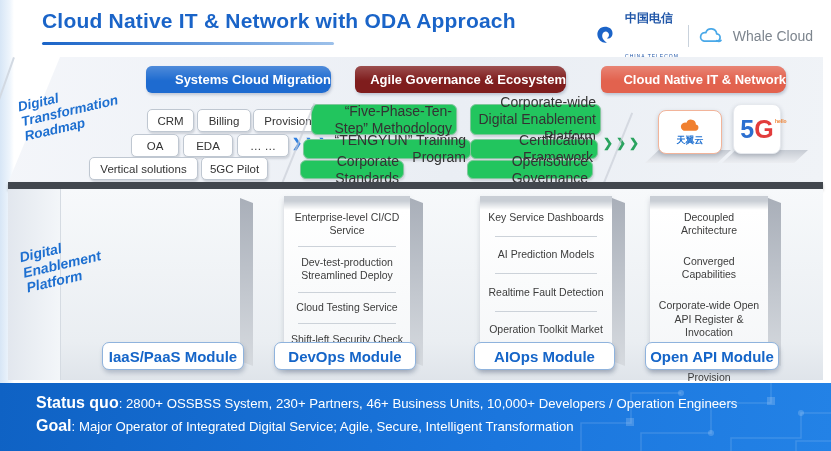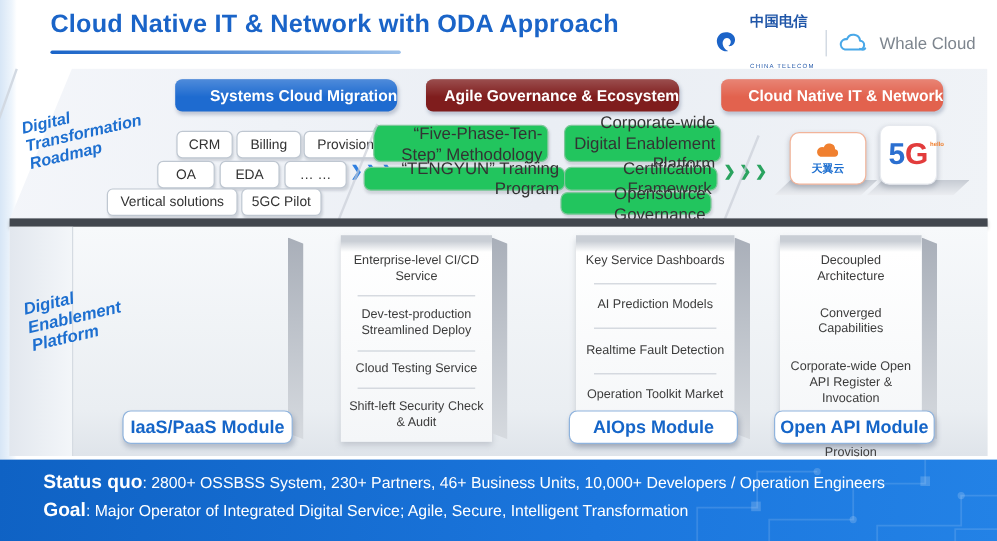--- a/index.html
+++ b/index.html
@@ -144,20 +144,21 @@
   <div class="abs wbox" style="left:131px;top:134px;width:46px;">OA</div>
   <div class="abs wbox" style="left:183px;top:134px;width:48px;">EDA</div>
   <div class="abs wbox" style="left:237px;top:134px;width:50px;">… …</div>
   <div class="abs wbox" style="left:89px;top:157px;width:107px;">Vertical solutions</div>
   <div class="abs wbox" style="left:201px;top:157px;width:65px;">5GC Pilot</div>
 
   <div class="abs chevrons" style="left:292px;top:136px;color:#2f7fe0;">❯❯❯</div>
 
   <div class="abs gbox" style="left:311px;top:104px;width:146px;height:31px;">“Five-Phase-Ten-Step”  Methodology</div>
   <div class="abs gbox" style="left:303px;top:139px;width:168px;height:20px;">“TENGYUN” Training Program</div>
+  <div class="abs gbox" style="left:300px;top:160px;width:104px;height:19px;">Corporate Standards</div>
 
   <div class="abs gbox" style="left:470px;top:104px;width:131px;height:31px;">Corporate-wide Digital Enablement Platform</div>
   <div class="abs gbox" style="left:470px;top:139px;width:128px;height:20px;">Certification Framework</div>
   <div class="abs gbox" style="left:467px;top:160px;width:126px;height:19px;">Opensource Governance</div>
 
   <div class="abs chevrons" style="left:603px;top:136px;color:#2aa35f;">❯❯❯</div>
 
   <div class="abs seam" style="left:297px;top:100px;height:88px;"></div>
   <div class="abs seam" style="left:617px;top:110px;height:76px;"></div>
 
@@ -191,20 +192,21 @@
   <div class="abs pillar" style="left:284px;width:126px;">
     <div class="pitem">Enterprise-level CI/CD Service</div>
     <div class="psep"></div>
     <div class="pitem">Dev-test-production Streamlined Deploy</div>
     <div class="psep"></div>
     <div class="pitem">Cloud Testing Service</div>
     <div class="psep"></div>
     <div class="pitem">Shift-left Security Check &amp; Audit</div>
   </div>
   <div class="abs pillar-face" style="left:410px;"></div>
+  <div class="abs module-label" style="left:274px;width:140px;">DevOps Module</div>
 
   <div class="abs pillar" style="left:480px;width:132px;">
     <div class="pitem">Key Service Dashboards</div>
     <div class="psep" style="margin:10px auto;"></div>
     <div class="pitem">AI Prediction Models</div>
     <div class="psep" style="margin:10px auto;"></div>
     <div class="pitem">Realtime Fault Detection</div>
     <div class="psep" style="margin:10px auto;"></div>
     <div class="pitem">Operation Toolkit Market</div>
   </div>

